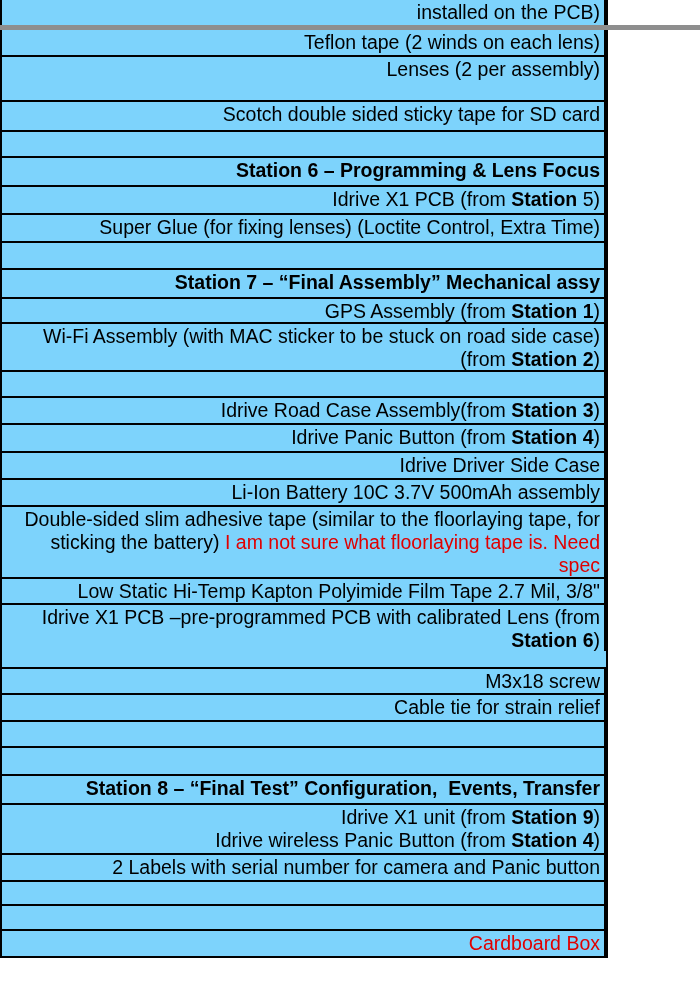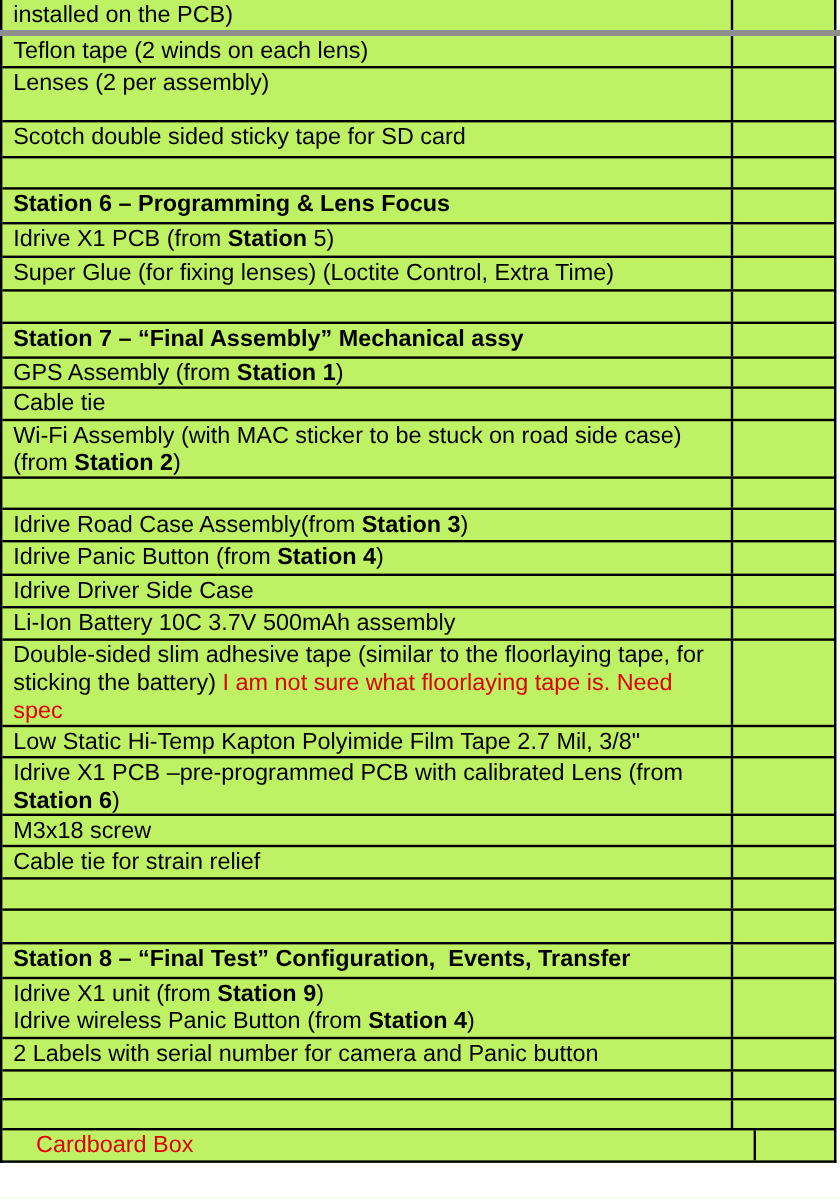--- a/index.html
+++ b/index.html
@@ -2,24 +2,25 @@
 <html><head>
 <meta charset="utf-8">
 <style>
   html,body{margin:0;padding:0;}
   body{
     width:700px;height:999px;background:#ffffff;position:relative;
     font-family:"Liberation Sans",sans-serif;font-size:19.5px;color:#000;
     overflow:hidden;
   }
   .tbl{
-    position:absolute;top:0;left:0;width:697px;
+    position:absolute;top:0;left:0;width:608px;
     box-sizing:border-box;
     border-left:2px solid #000;border-right:2px solid #000;border-bottom:2px solid #000;
-    background:#bef264;
+    background:#7dd3fc;
+    text-align:right;
   }
   .row{display:flex;box-sizing:border-box;}
   .row + .row{border-top:2px solid #000;}
   .cell-l{
     width:609px;box-sizing:border-box;border-right:2px solid #000;
     padding:1px 4px 0 9px;line-height:23px;white-space:pre-wrap;overflow:hidden;
   }
   .cell-r{flex:1;box-sizing:border-box;}
   .seg-b{font-weight:bold;}
   .seg-r{color:#e00000;}
@@ -66,24 +67,20 @@
       <div class="cell-r"></div>
     </div>
     <div class="row" style="height: 29px;">
       <div class="cell-l"><span class="seg-b">Station 7 – “Final Assembly” Mechanical assy</span></div>
       <div class="cell-r"></div>
     </div>
     <div class="row" style="height: 25px;">
       <div class="cell-l"><span>GPS Assembly (from </span><span class="seg-b">Station 1</span><span>)</span></div>
       <div class="cell-r"></div>
     </div>
-    <div class="row" style="height: 27px;">
-      <div class="cell-l"><span>Cable tie</span></div>
-      <div class="cell-r"></div>
-    </div>
     <div class="row" style="height: 48px;">
       <div class="cell-l"><span>Wi-Fi Assembly (with MAC sticker to be stuck on road side case)
 (from </span><span class="seg-b">Station 2</span><span>)</span></div>
       <div class="cell-r"></div>
     </div>
     <div class="row" style="height: 26px;">
       <div class="cell-l"></div>
       <div class="cell-r"></div>
     </div>
     <div class="row" style="height: 27px;">
@@ -110,21 +107,21 @@
     </div>
     <div class="row" style="height: 26px;">
       <div class="cell-l"><span>Low Static Hi-Temp Kapton Polyimide Film Tape 2.7 Mil, 3/8"</span></div>
       <div class="cell-r"></div>
     </div>
     <div class="row" style="height: 48px;">
       <div class="cell-l"><span>Idrive X1 PCB –pre-programmed PCB with calibrated Lens (from
 </span><span class="seg-b">Station 6</span><span>)</span></div>
       <div class="cell-r"></div>
     </div>
-    <div class="row" style="height: 26px;">
+    <div class="row" style="height: 26px; margin-top: 16px;">
       <div class="cell-l"><span>M3x18 screw</span></div>
       <div class="cell-r"></div>
     </div>
     <div class="row" style="height: 27px;">
       <div class="cell-l"><span>Cable tie for strain relief</span></div>
       <div class="cell-r"></div>
     </div>
     <div class="row" style="height: 26px;">
       <div class="cell-l"></div>
       <div class="cell-r"></div>

